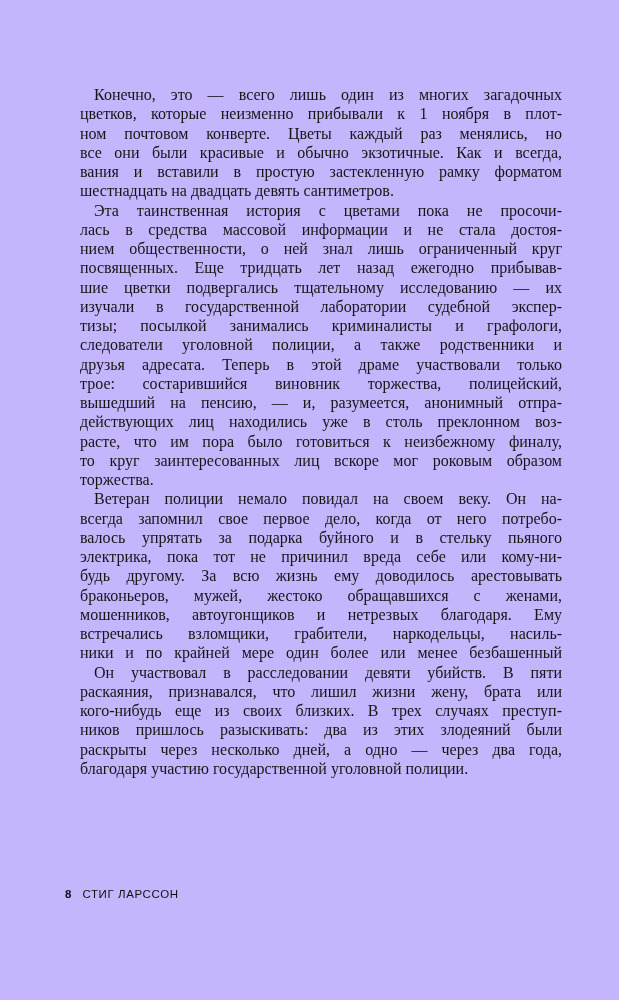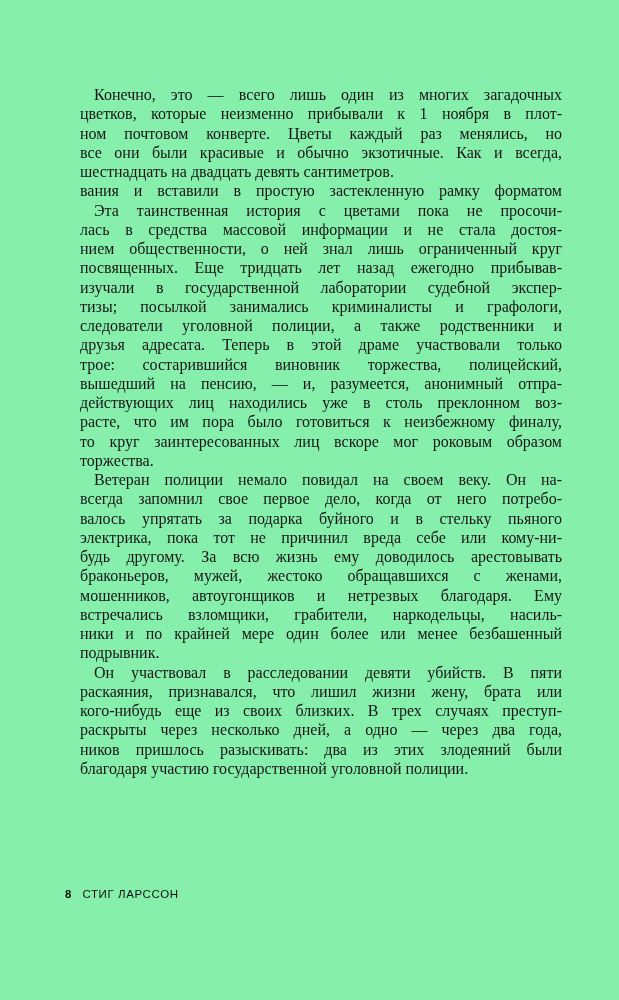--- a/index.html
+++ b/index.html
@@ -10,21 +10,21 @@
     width: 619px;
     height: 1000px;
     background: #ffffff;
     position: relative;
     overflow: hidden;
     font-family: "Liberation Serif", serif;
   }
   .page {
     position: absolute;
     inset: 0;
-    background: #86efac;
+    background: #c4b5fd;
   }
   .text-block {
     position: absolute;
     left: 80px;
     top: 85px;
     width: 482px;
     color: #161616;
     font-size: 16px;
     line-height: 19.25px;
     hyphens: none;
@@ -65,28 +65,29 @@
 </head>
 <body>
 
 <div class="page">
   <main class="text-block">
       <div class="paragraph">
         <div class="line first">Конечно, это — всего лишь один из многих загадочных</div>
         <div class="line">цветков, которые неизменно прибывали к 1 ноября в плот-</div>
         <div class="line">ном почтовом конверте. Цветы каждый раз менялись, но</div>
         <div class="line">все они были красивые и обычно экзотичные. Как и всегда,</div>
+        <div class="line">вания и вставили в простую застекленную рамку форматом</div>
         <div class="line last">шестнадцать на двадцать девять сантиметров.</div>
-        <div class="line">вания и вставили в простую застекленную рамку форматом</div>
       </div>
       <div class="paragraph">
         <div class="line first">Эта таинственная история с цветами пока не просочи-</div>
         <div class="line">лась в средства массовой информации и не стала достоя-</div>
         <div class="line">нием общественности, о ней знал лишь ограниченный круг</div>
         <div class="line">посвященных. Еще тридцать лет назад ежегодно прибывав-</div>
+        <div class="line">шие цветки подвергались тщательному исследованию — их</div>
         <div class="line">изучали в государственной лаборатории судебной экспер-</div>
         <div class="line">тизы; посылкой занимались криминалисты и графологи,</div>
         <div class="line">следователи уголовной полиции, а также родственники и</div>
         <div class="line">друзья адресата. Теперь в этой драме участвовали только</div>
         <div class="line">трое: состарившийся виновник торжества, полицейский,</div>
         <div class="line">вышедший на пенсию, — и, разумеется, анонимный отпра-</div>
         <div class="line">действующих лиц находились уже в столь преклонном воз-</div>
         <div class="line">расте, что им пора было готовиться к неизбежному финалу,</div>
         <div class="line">то круг заинтересованных лиц вскоре мог роковым образом</div>
         <div class="line last">торжества.</div>
@@ -94,28 +95,27 @@
       <div class="paragraph">
         <div class="line first">Ветеран полиции немало повидал на своем веку. Он на-</div>
         <div class="line">всегда запомнил свое первое дело, когда от него потребо-</div>
         <div class="line">валось упрятать за подарка буйного и в стельку пьяного</div>
         <div class="line">электрика, пока тот не причинил вреда себе или кому-ни-</div>
         <div class="line">будь другому. За всю жизнь ему доводилось арестовывать</div>
         <div class="line">браконьеров, мужей, жестоко обращавшихся с женами,</div>
         <div class="line">мошенников, автоугонщиков и нетрезвых благодаря. Ему</div>
         <div class="line">встречались взломщики, грабители, наркодельцы, насиль-</div>
         <div class="line">ники и по крайней мере один более или менее безбашенный</div>
-        <div class="line last">подрывник.</div>
       </div>
       <div class="paragraph">
         <div class="line first">Он участвовал в расследовании девяти убийств. В пяти</div>
         <div class="line">раскаяния, признавался, что лишил жизни жену, брата или</div>
         <div class="line">кого-нибудь еще из своих близких. В трех случаях преступ-</div>
+        <div class="line">ников пришлось разыскивать: два из этих злодеяний были</div>
         <div class="line">раскрыты через несколько дней, а одно — через два года,</div>
-        <div class="line">ников пришлось разыскивать: два из этих злодеяний были</div>
         <div class="line last">благодаря участию государственной уголовной полиции.</div>
       </div>
     </main>
   <footer class="page-footer">
     <span class="folio">8</span>
     <span class="running-title">СТИГ ЛАРССОН</span>
   </footer>
 </div>
 
 </body></html>

